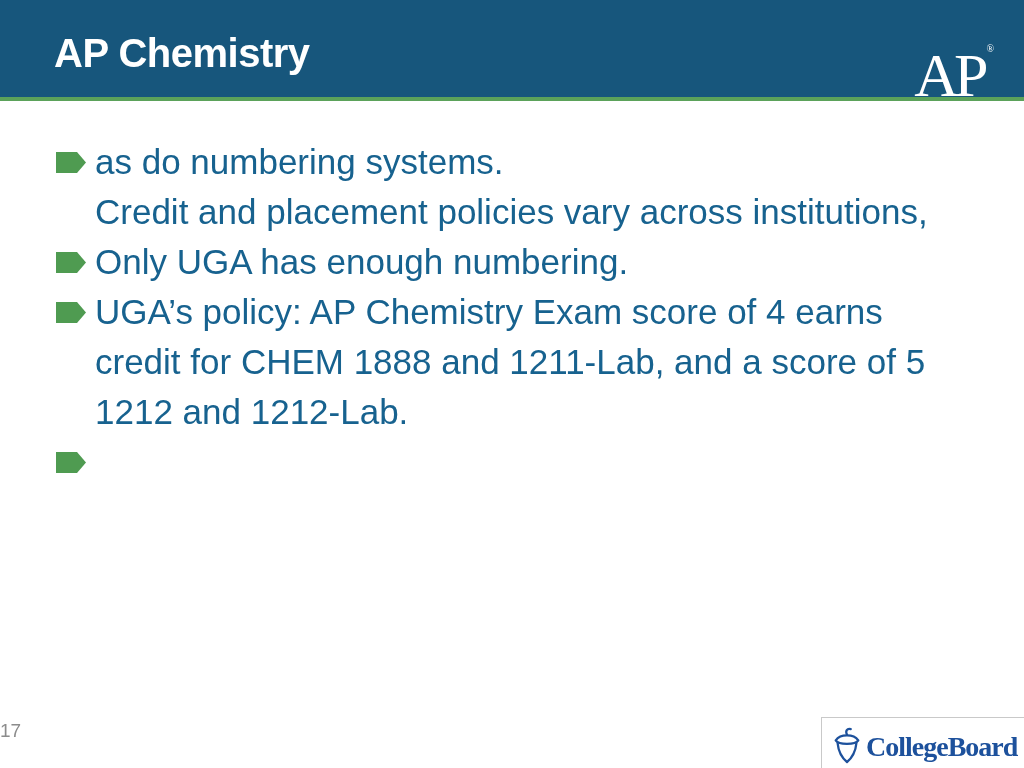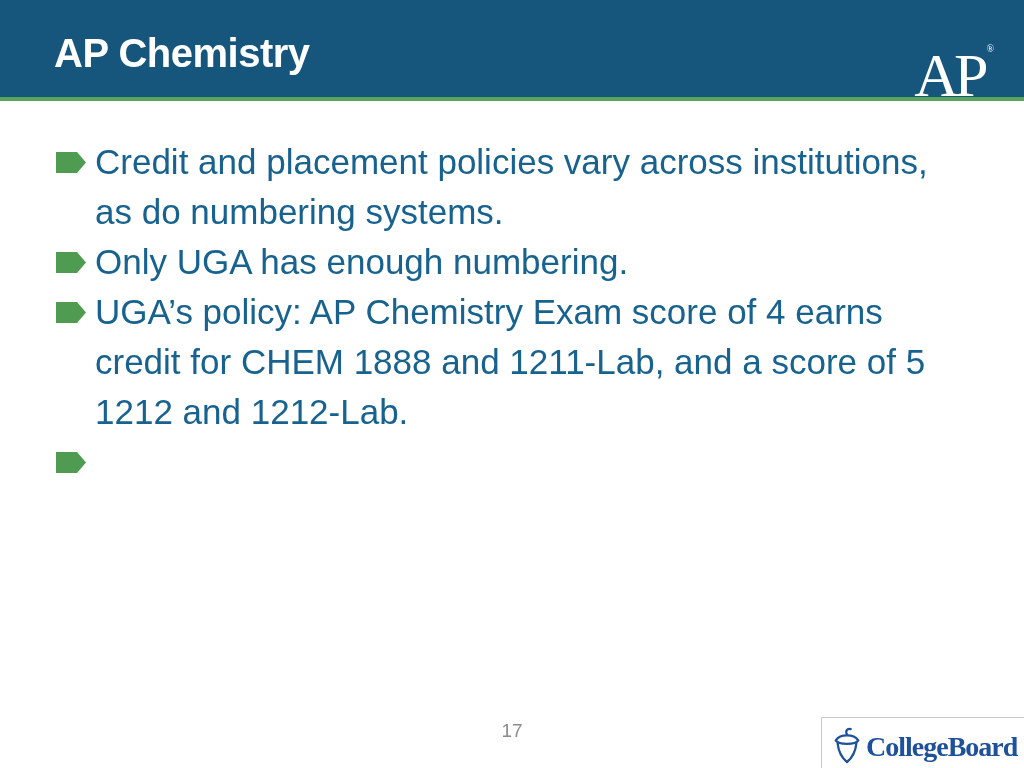--- a/index.html
+++ b/index.html
@@ -70,21 +70,20 @@
     clip-path: polygon(0 0, 70% 0, 100% 50%, 70% 100%, 0 100%);
   }
   .bullet-text { display: block; }
   .bullet-line { display: block; white-space: nowrap; }
 
   
   .page-number {
     position: absolute;
     left: 0; right: 0;
     bottom: 26px;
-    text-align: center;
     color: #8c8c8c;
     font-size: 19px;
   }
   .brand-box {
     position: absolute;
     left: 821px;
     top: 717px;
     width: 220px;
     height: 60px;
     background: #ffffff;
@@ -114,22 +113,22 @@
     <div class="ap-logo">
       <span>AP</span><span class="reg-mark">®</span>
     </div>
   </div>
 
   <div class="slide-body">
 
     <div class="bullet-item">
       <span class="bullet-glyph"></span>
       <span class="bullet-text">
+        <span class="bullet-line">as do numbering systems.</span>
         <span class="bullet-line">Credit and placement policies vary across institutions,</span>
-        <span class="bullet-line">as do numbering systems.</span>
       </span>
     </div>
 
     <div class="bullet-item">
       <span class="bullet-glyph"></span>
       <span class="bullet-text">
         <span class="bullet-line">Only UGA has enough numbering.</span>
       </span>
     </div>
 

